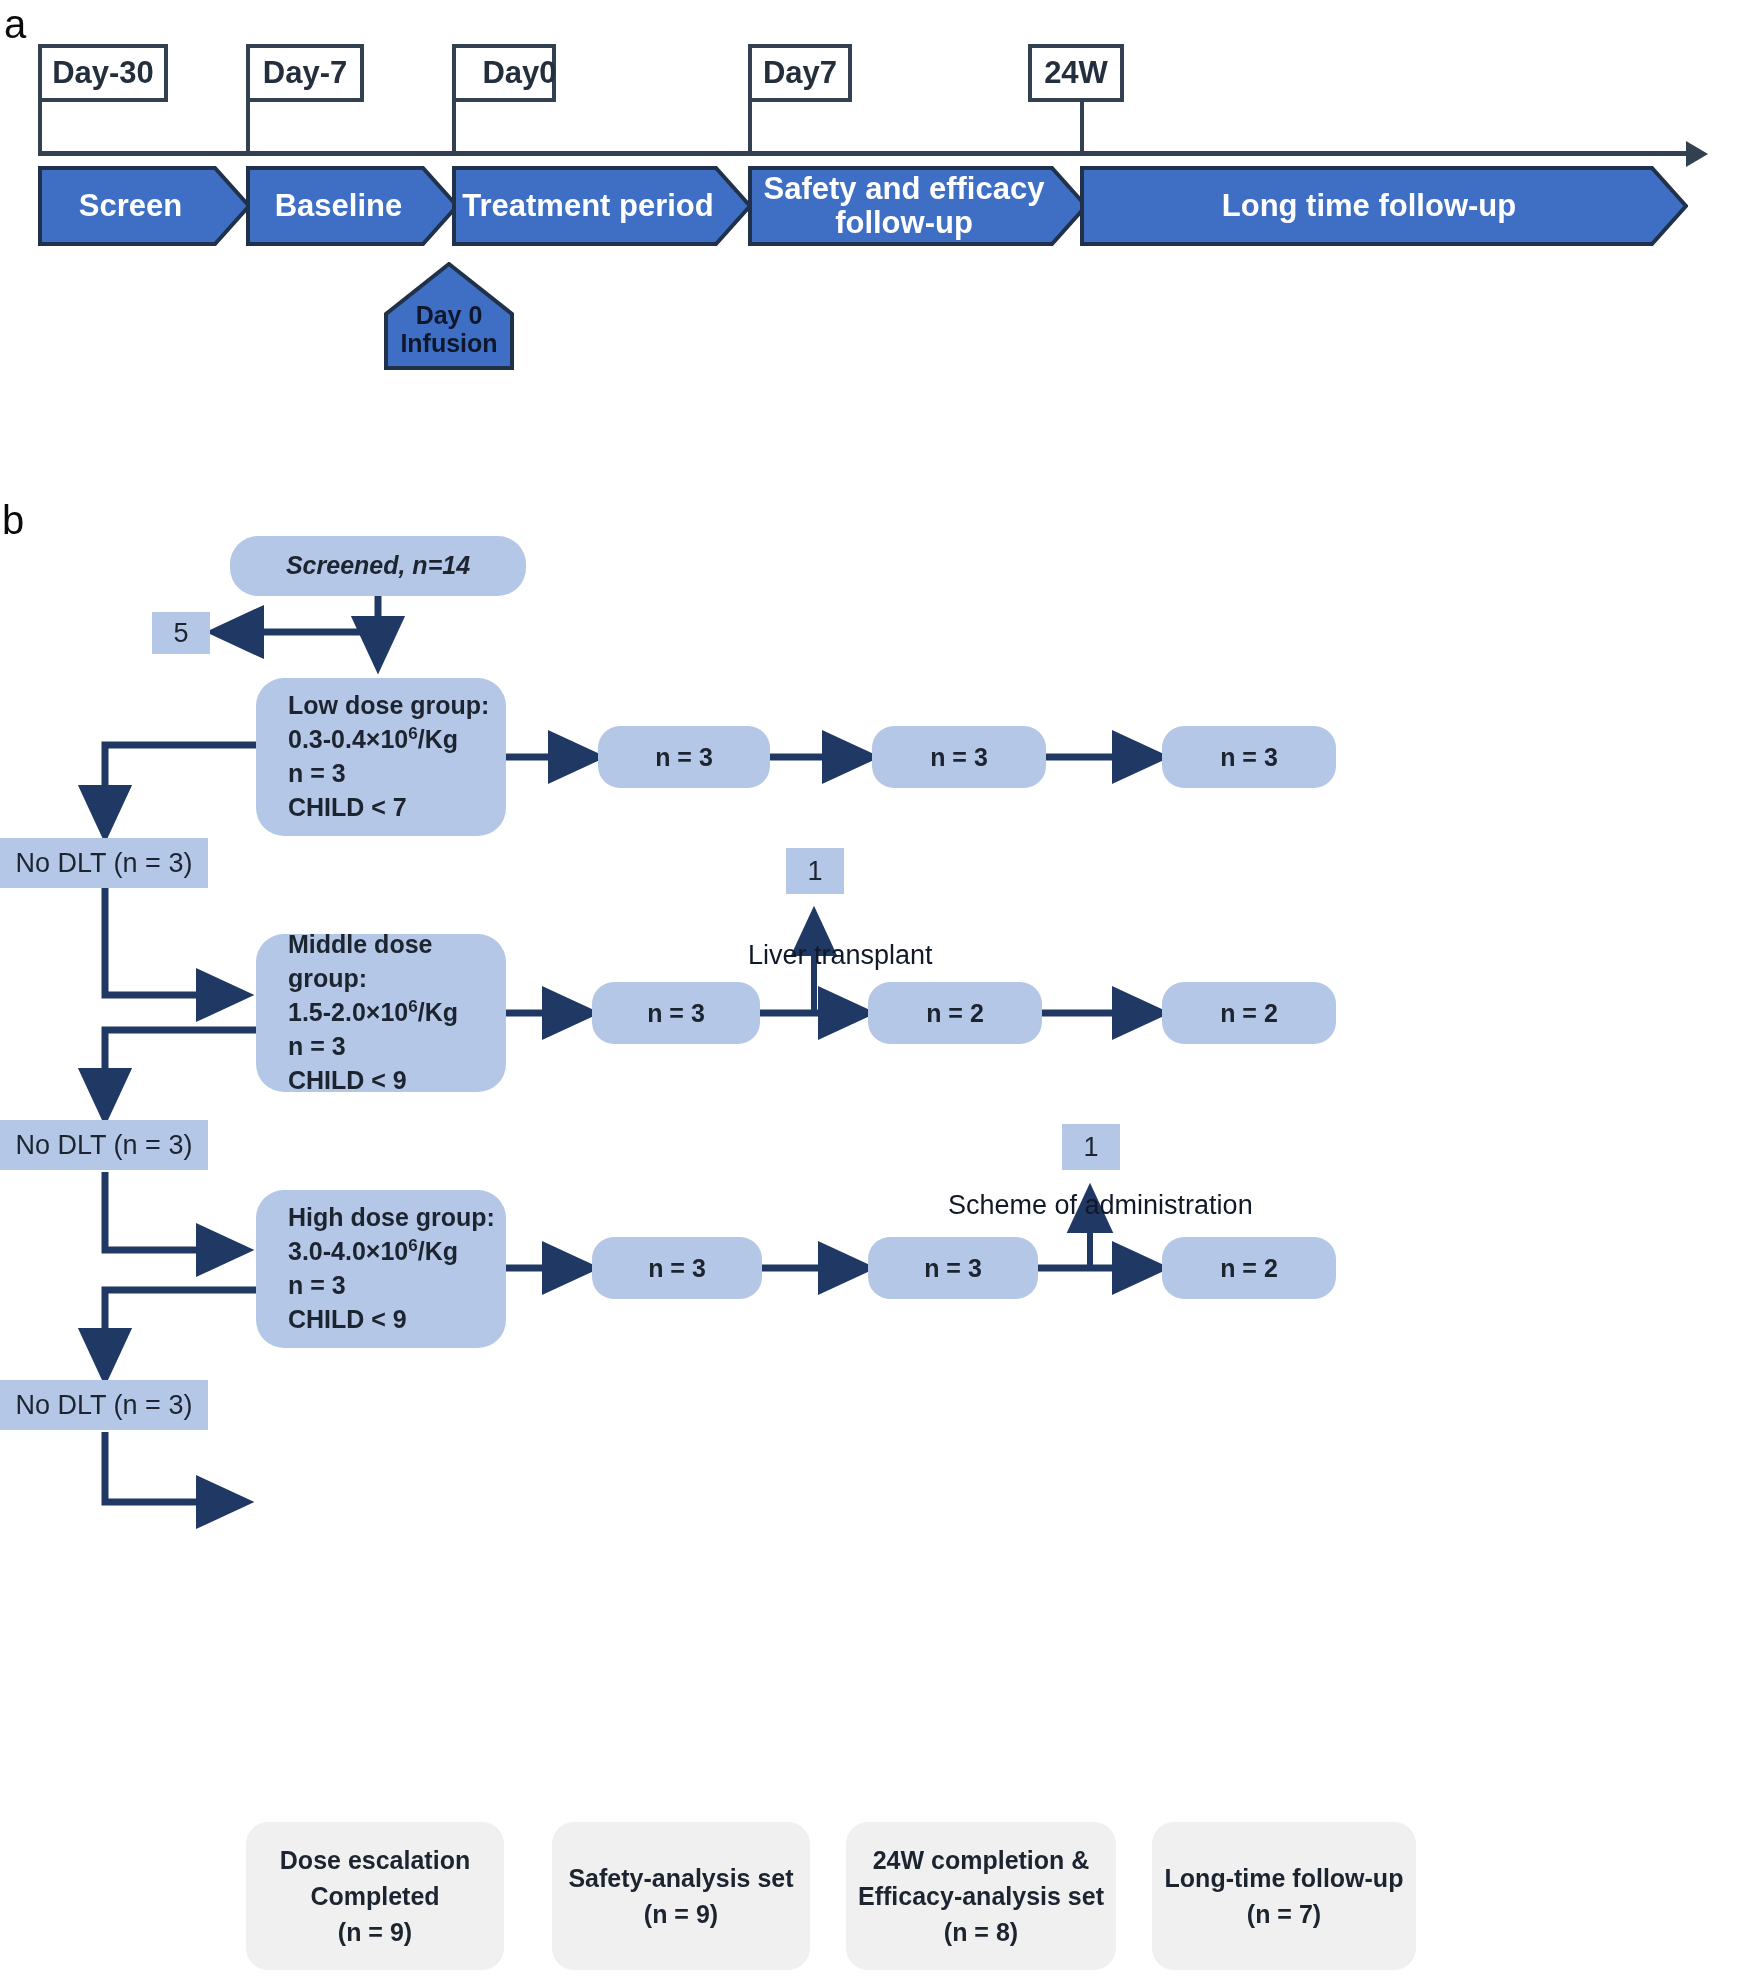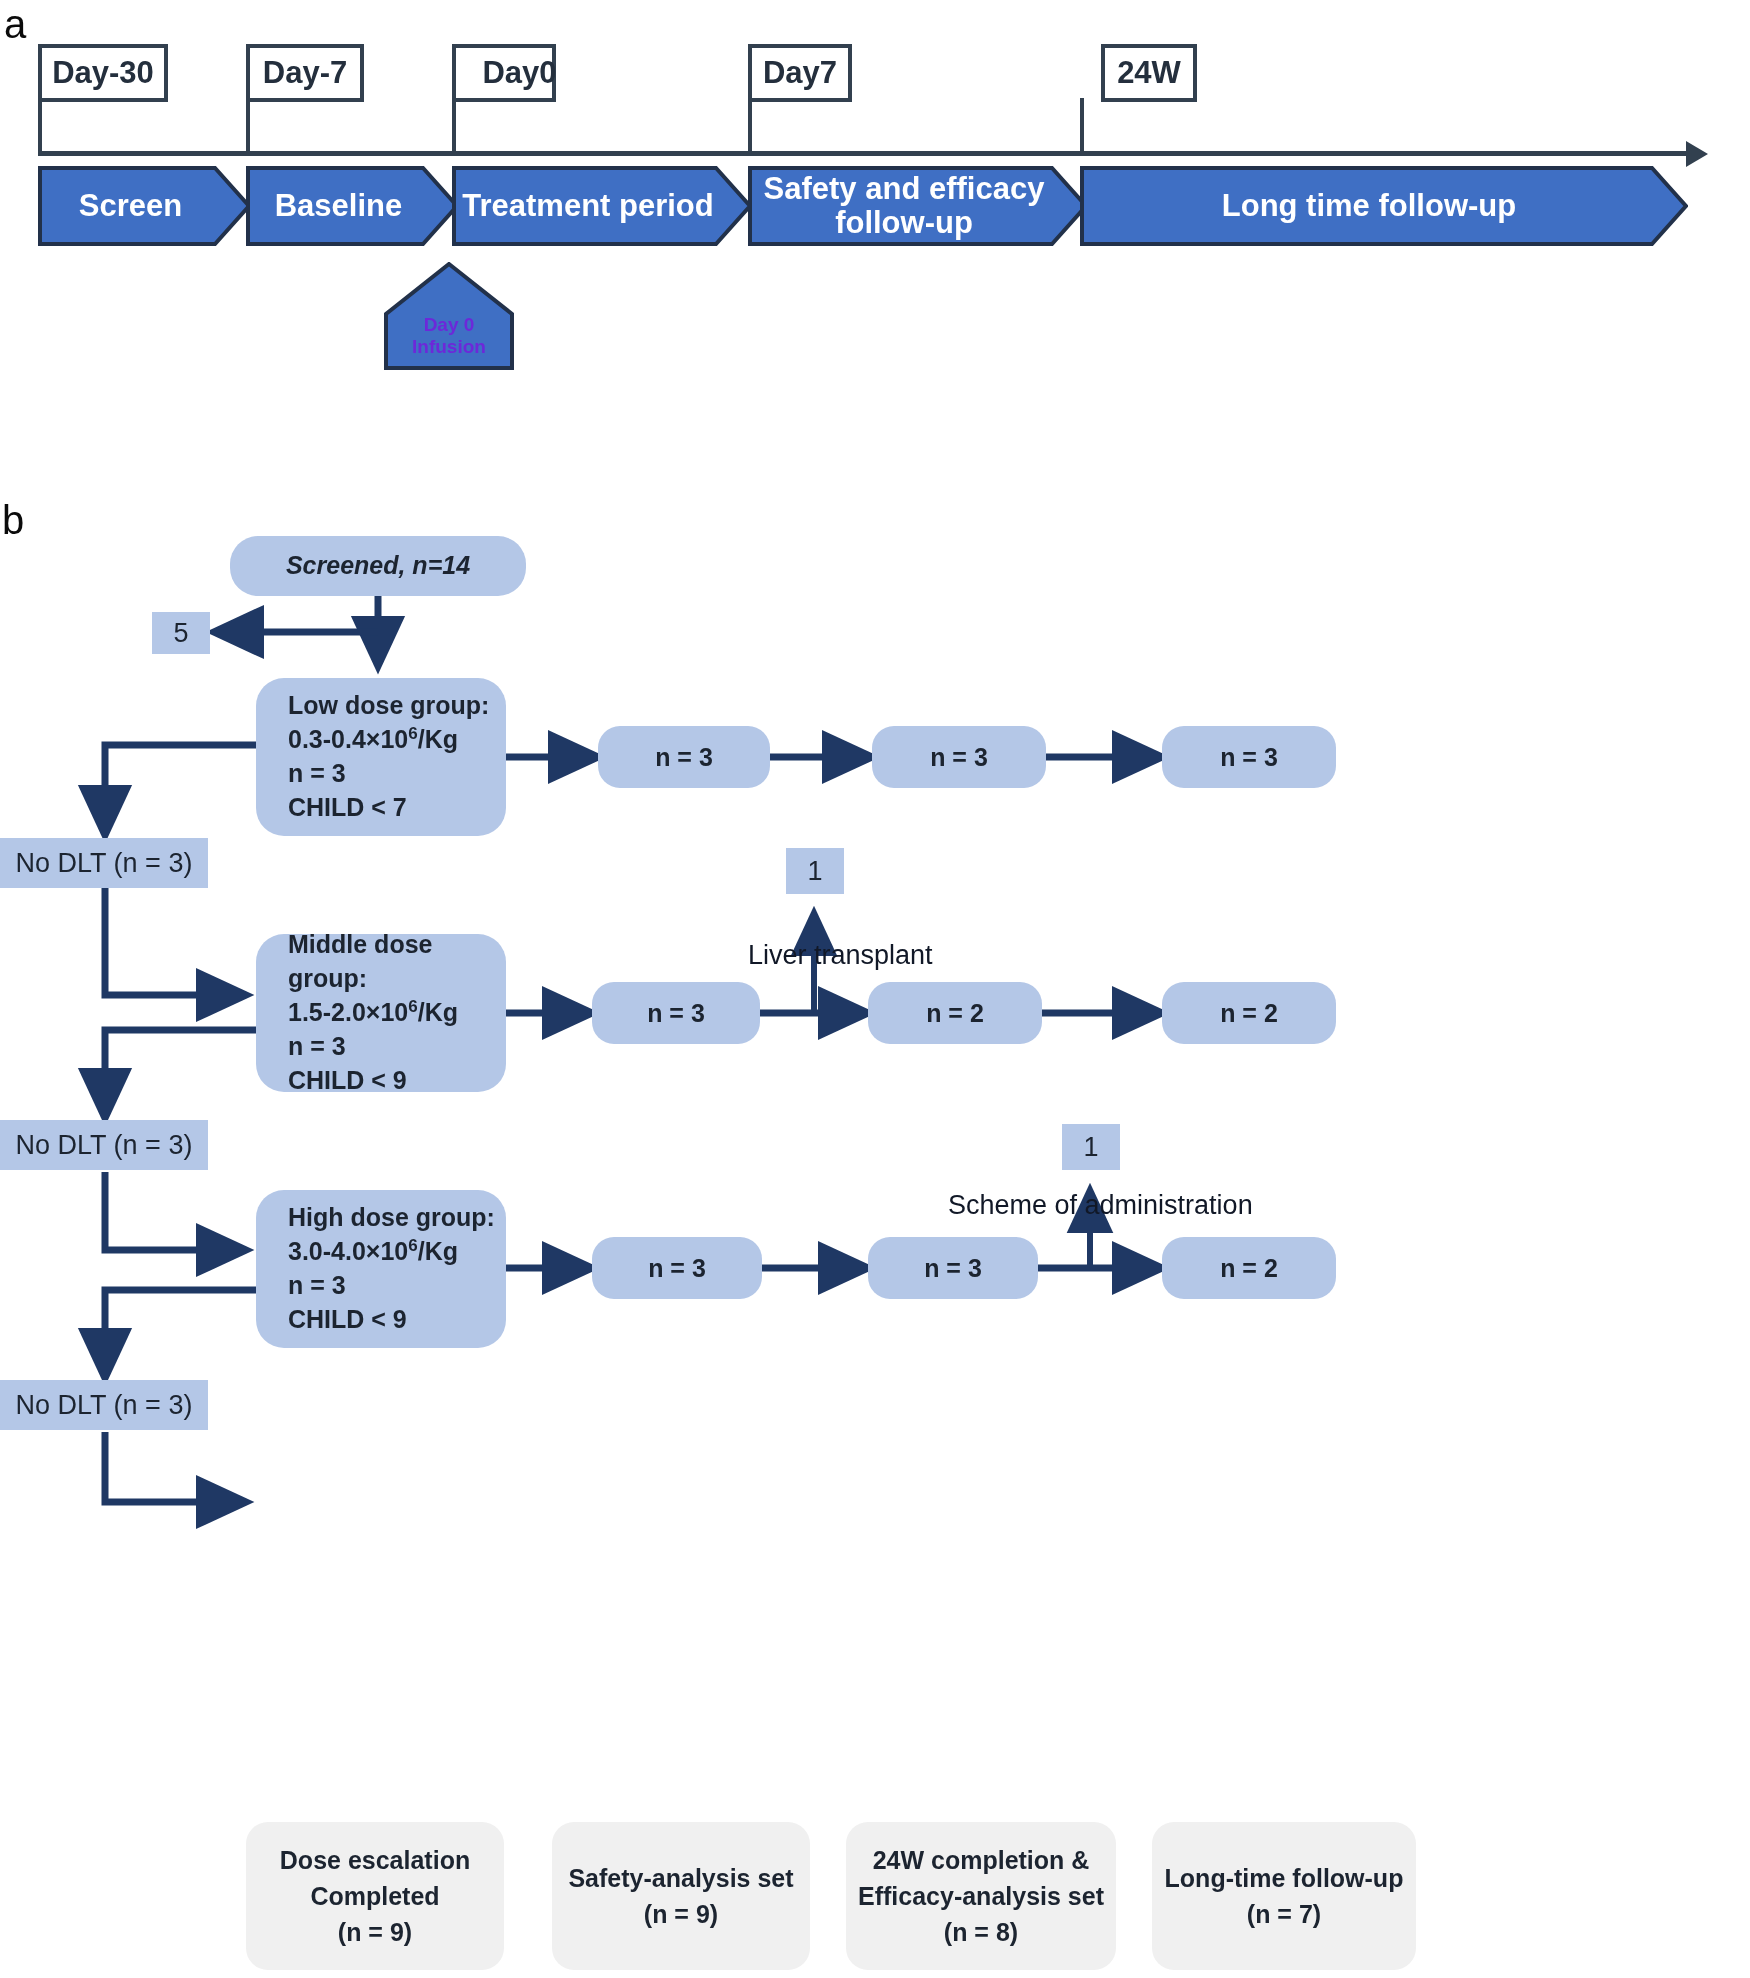--- a/index.html
+++ b/index.html
@@ -72,23 +72,23 @@
     padding:0 36px 0 8px;
     box-sizing:border-box;
     pointer-events:none;
   }
   .pent-wrap{position:absolute;}
   .pent-label{
     position:absolute;
     left:0;right:0;
     bottom:12px;
     text-align:center;
-    color:#6d28d9;
-    font-weight:bold;
-    font-size:19px;
+    color:#0f172a;
+    font-weight:bold;
+    font-size:25px;
     line-height:1.15;
     pointer-events:none;
   }
 
   
   .rbox{
     position:absolute;
     background:#b4c7e7;
     border-radius:28px;
     box-sizing:border-box;
@@ -177,21 +177,21 @@
   <div class="tl-flag" style="left:452px;top:44px;width:104px;height:58px;padding-left:31px;">
     <span>Day0</span>
   </div>
   <div class="tl-stem" style="left:452px;top:98px;height:56px;"></div>
 
   <div class="tl-flag" style="left:748px;top:44px;width:104px;height:58px;">
     <span>Day7</span>
   </div>
   <div class="tl-stem" style="left:748px;top:98px;height:56px;"></div>
 
-  <div class="tl-flag" style="left:1101px;top:44px;width:96px;height:58px;">
+  <div class="tl-flag" style="left:1028px;top:44px;width:96px;height:58px;">
     <span>24W</span>
   </div>
   <div class="tl-stem" style="left:1080px;top:98px;height:56px;"></div>
 
   <div class="tl-axis" style="left:38px;top:151px;width:1650px;"></div>
   <div class="tl-arrowhead" style="left:1686px;top:141px;"></div>
 
   <div class="chev-wrap" style="left:38px;top:166px;width:213px;height:80px;">
     <svg width="213" height="80" viewBox="0 0 213 80">
       <polygon points="2,2 177,2 211,40 177,78 2,78" fill="#3f6fc4" stroke="#22314a" stroke-width="4"></polygon>

